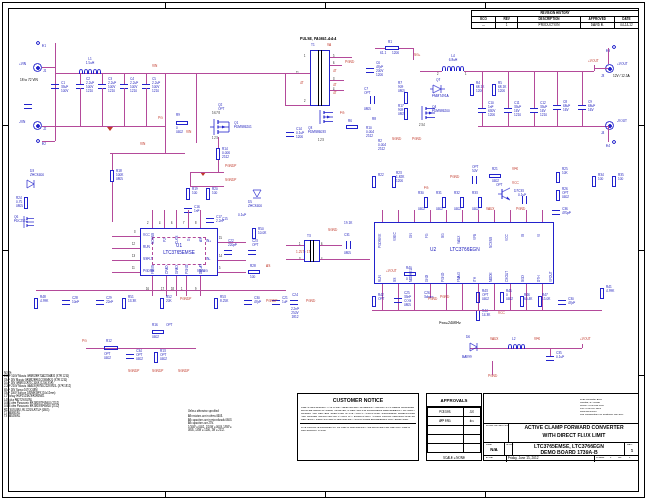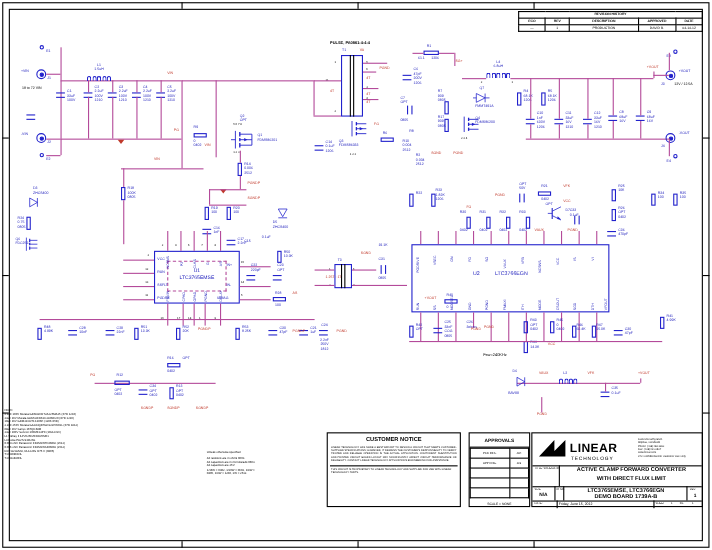--- a/index.html
+++ b/index.html
@@ -1066,27 +1066,20 @@
         <td></td>
         <td></td>
       </tr>
     </tbody>
       </table>
     <div class="scale">SCALE = NONE</div>
   </div>
 
   <div id="title">
 
-    <div id="logo">
-      <svg width="88" height="22" viewBox="0 0 88 22">
-        <polygon points="2,17 16,2 16,12 26,2 26,17" fill="#000"></polygon>
-        <text x="30" y="13" font-family="Liberation Sans, sans-serif" font-size="11" font-weight="bold" fill="#000" letter-spacing="0.4">LINEAR</text>
-        <text x="31" y="20" font-family="Liberation Sans, sans-serif" font-size="4.4" fill="#000" letter-spacing="0.8">TECHNOLOGY</text>
-      </svg>
-    </div>
 
     <div id="addr">
       <div>1630 McCarthy Blvd.</div>
       <div>Milpitas, CA 95035</div>
       <div>Phone: (408)432-1900</div>
       <div>Fax: (408)434-0507</div>
       <div>www.linear.com</div>
       <div>LTC Confidential-For Customer Use Only</div>
     </div>
 

